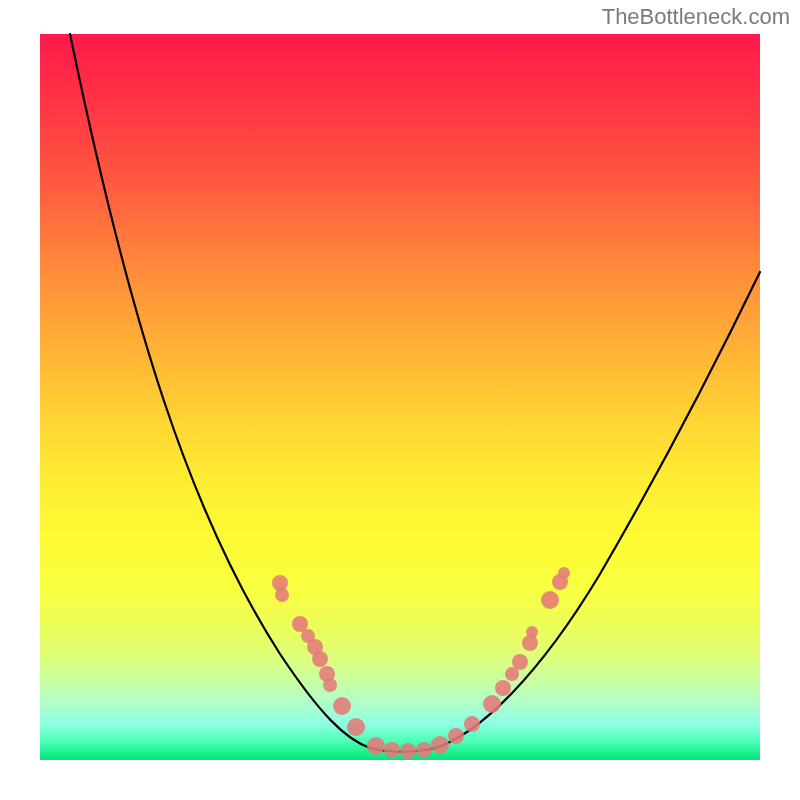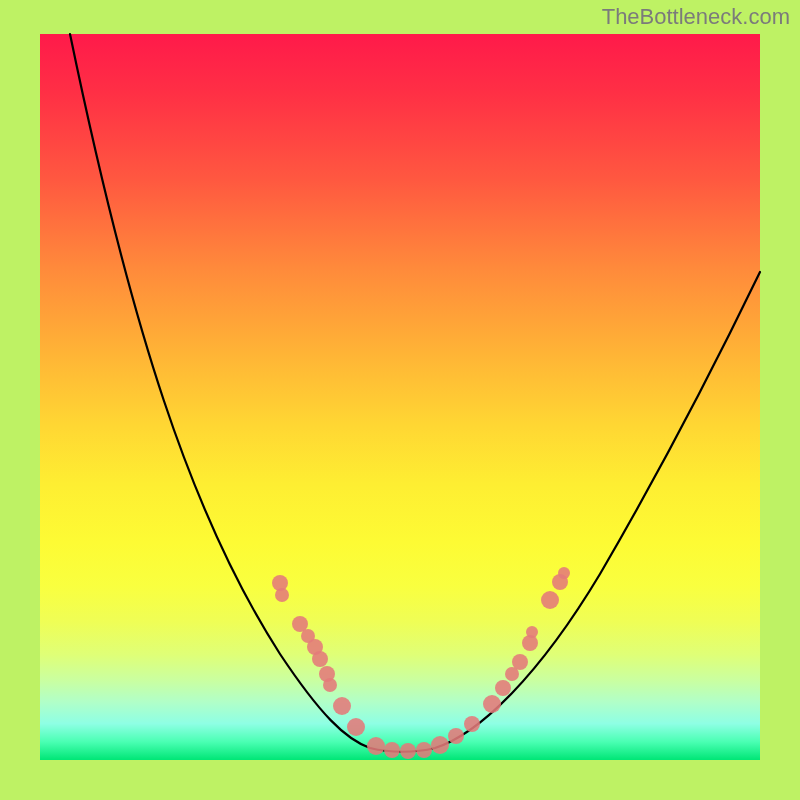--- a/index.html
+++ b/index.html
@@ -8,21 +8,21 @@
     width: 800px;
     height: 800px;
     overflow: hidden;
     background: #000;
     font-family: -apple-system, BlinkMacSystemFont, "Segoe UI", Arial, sans-serif;
   }
   .frame {
     position: relative;
     width: 800px;
     height: 800px;
-    background: #bef264;
+    background: #ffffff;
   }
   .watermark {
     position: absolute;
     top: 4px;
     right: 10px;
     color: #7b7b7b;
     font-size: 22px;
     font-weight: 400;
     letter-spacing: 0px;
     z-index: 10;

